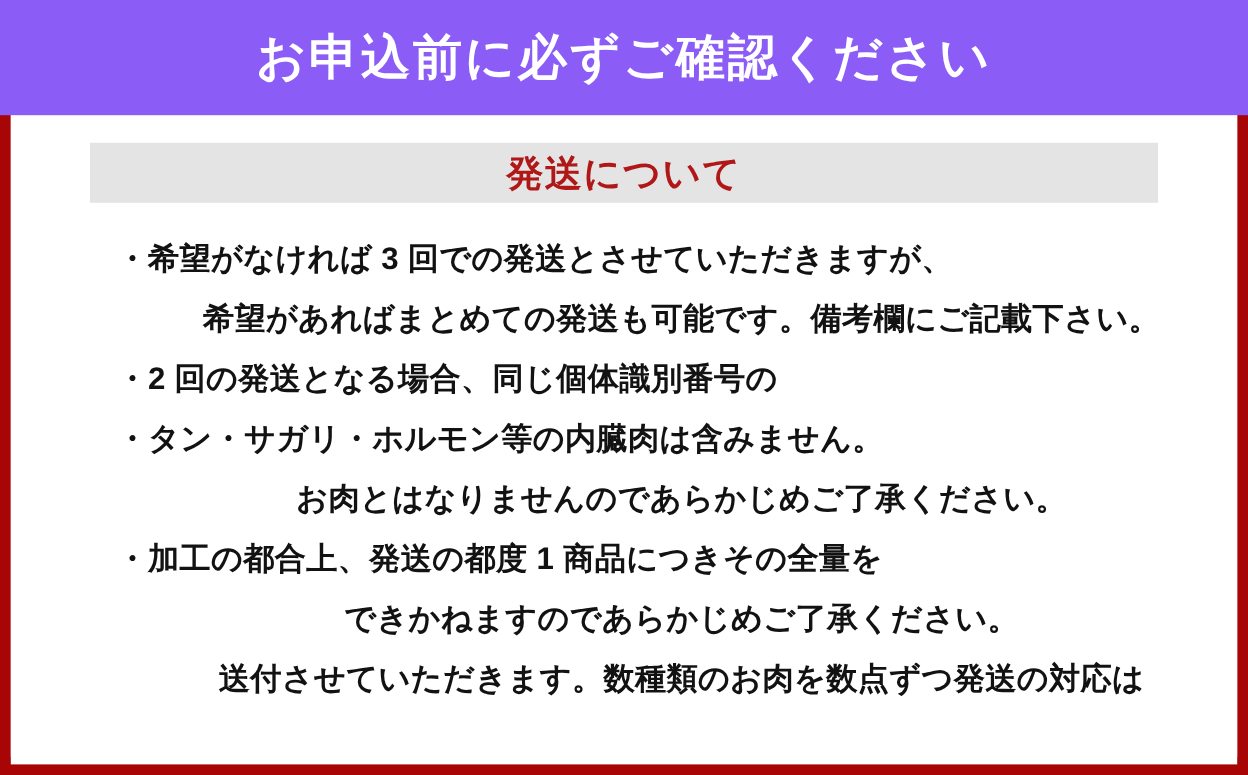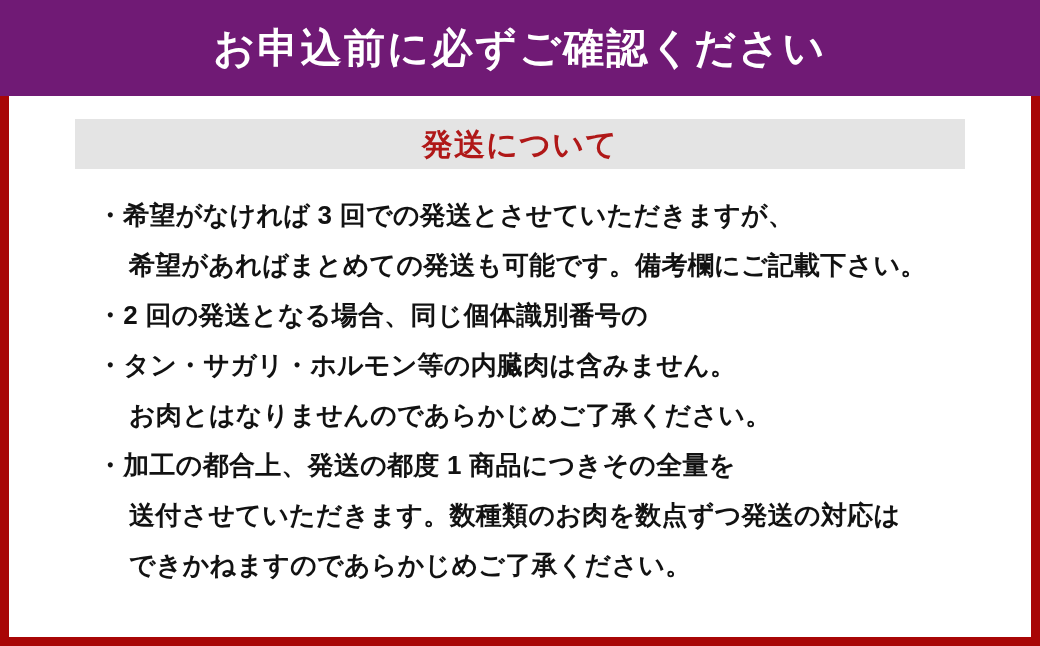--- a/index.html
+++ b/index.html
@@ -31,21 +31,21 @@
   .frame-left  { left: 0;  top: 0; width: 9px;  height: 646px; }
   .frame-right { right: 0; top: 0; width: 9px;  height: 646px; }
   .frame-bottom{ left: 0;  bottom: 0; width: 1040px; height: 9px; }
 
   .header-band {
     position: absolute;
     left: 0;
     top: 0;
     width: 1040px;
     height: 96px;
-    background: #701a75;
+    background: #8b5cf6;
     display: flex;
     align-items: center;
     justify-content: center;
     z-index: 2;
   }
   .header-title {
     color: #ffffff;
     font-size: 41px;
     font-weight: bold;
     letter-spacing: 0.055em;
@@ -96,20 +96,21 @@
     font-size: 26px;
     font-weight: bold;
     color: #121212;
     line-height: 50px;
     height: 50px;
     white-space: nowrap;
     letter-spacing: 0.01em;
   }
   .notice-line.cont {
     padding-left: 32px;   
+    text-align: center;
   }
 </style>
 </head>
 <body>
 
 <div class="notice-card">
 
   <div class="frame-left"></div>
   <div class="frame-right"></div>
   <div class="frame-bottom"></div>
@@ -124,18 +125,18 @@
       <div class="section-title">発送について</div>
     </div>
 
     <ul class="notice-list">
       <li class="notice-line">・希望がなければ 3 回での発送とさせていただきますが、</li>
       <li class="notice-line cont">希望があればまとめての発送も可能です。備考欄にご記載下さい。</li>
       <li class="notice-line">・2 回の発送となる場合、同じ個体識別番号の</li>
       <li class="notice-line">・タン・サガリ・ホルモン等の内臓肉は含みません。</li>
       <li class="notice-line cont">お肉とはなりませんのであらかじめご了承ください。</li>
       <li class="notice-line">・加工の都合上、発送の都度 1 商品につきその全量を</li>
+      <li class="notice-line cont">できかねますのであらかじめご了承ください。</li>
       <li class="notice-line cont">送付させていただきます。数種類のお肉を数点ずつ発送の対応は</li>
-      <li class="notice-line cont">できかねますのであらかじめご了承ください。</li>
     </ul>
 
   </div>
 </div>
 
 </body></html>

